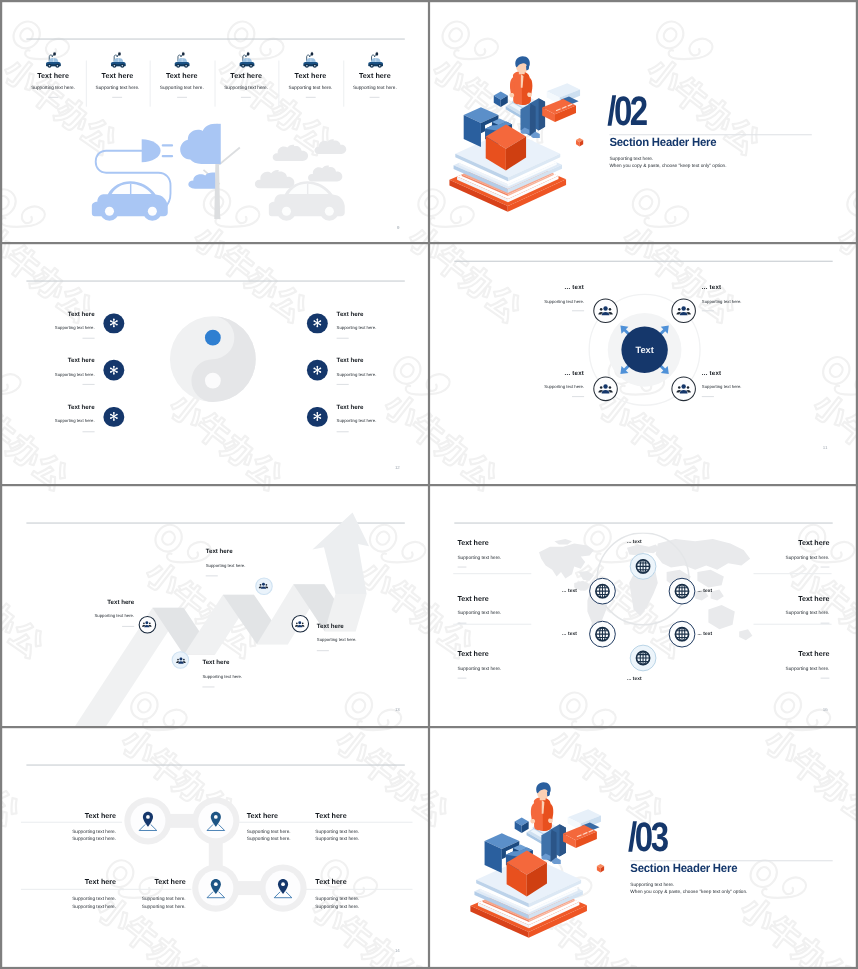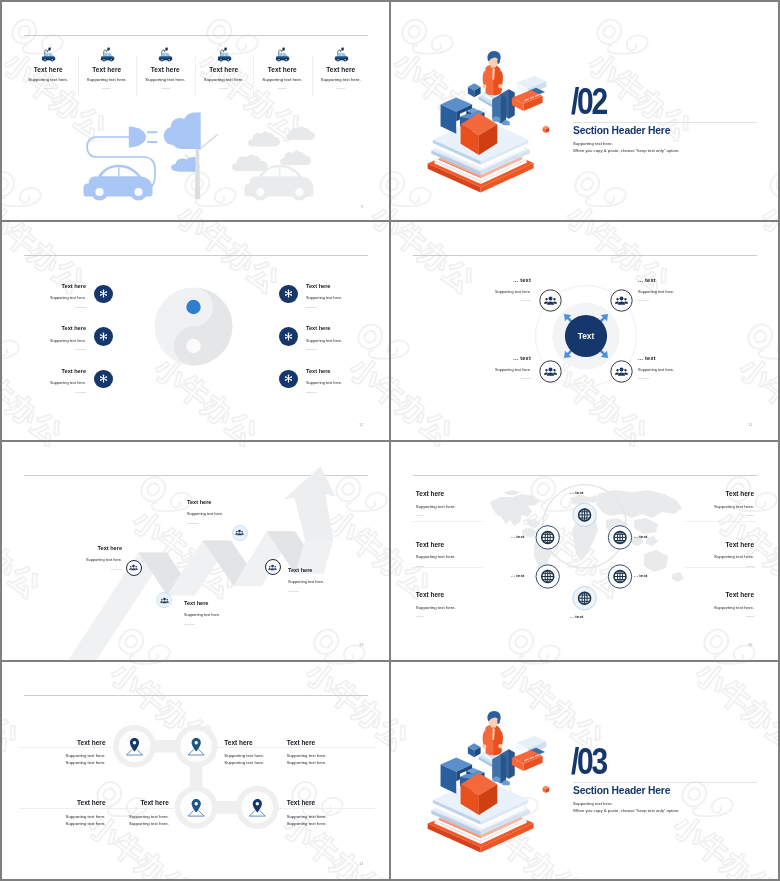--- a/index.html
+++ b/index.html
@@ -6,23 +6,23 @@
   html,body { width:780px; height:881px; background:#fff; }
   body { font-family:"Liberation Sans", sans-serif; -webkit-font-smoothing:antialiased; }
   .page { position:relative; width:780px; height:881px; background:#fff; overflow:hidden; }
   .grid { position:absolute; left:0; top:0; width:780px; height:881px; z-index:2; }
   .sep { position:absolute; background:#7f7f7f; z-index:3; }
   .slide { position:absolute; background:transparent; overflow:hidden; }
   .wm { position:absolute; inset:0; pointer-events:none; overflow:hidden; z-index:0; }
   .pagenum { position:absolute; font-size:4px; color:#9aa3ad; }
   
   #s0 { left:2px;   top:2px;   width:387px; height:218px; }
-  #s1 { left:391px; top:2px;   width:387px; height:218px;text-decoration:underline; }
+  #s1 { left:372px; top:2px;   width:387px; height:218px;text-decoration:underline; }
   #s2 { left:2px;   top:222px; width:387px; height:218px; }
-  #s3 { left:391px; top:222px; width:369px; height:218px; }
+  #s3 { left:391px; top:204px; width:369px; height:218px; }
   #s4 { left:2px;   top:442px; width:387px; height:218px; }
   #s5 { left:391px; top:442px; width:387px; height:218px; }
   #s6 { left:2px;   top:662px; width:387px; height:217px; }
   #s7 { left:391px; top:662px; width:387px; height:199px; }
 
   
   .s1-rule { position:absolute; left:22px; top:33px; width:344px; height:1px; background:#c8cdd2; }
   .s1-cols { position:absolute; left:17px; top:45px; width:351px; height:48px; display:flex; }
   .s1-col { flex:1; position:relative; text-align:center; }
   .s1-col + .s1-col::before { content:""; position:absolute; left:0; top:8px; width:1px; height:42px; background:#eef0f2; }

